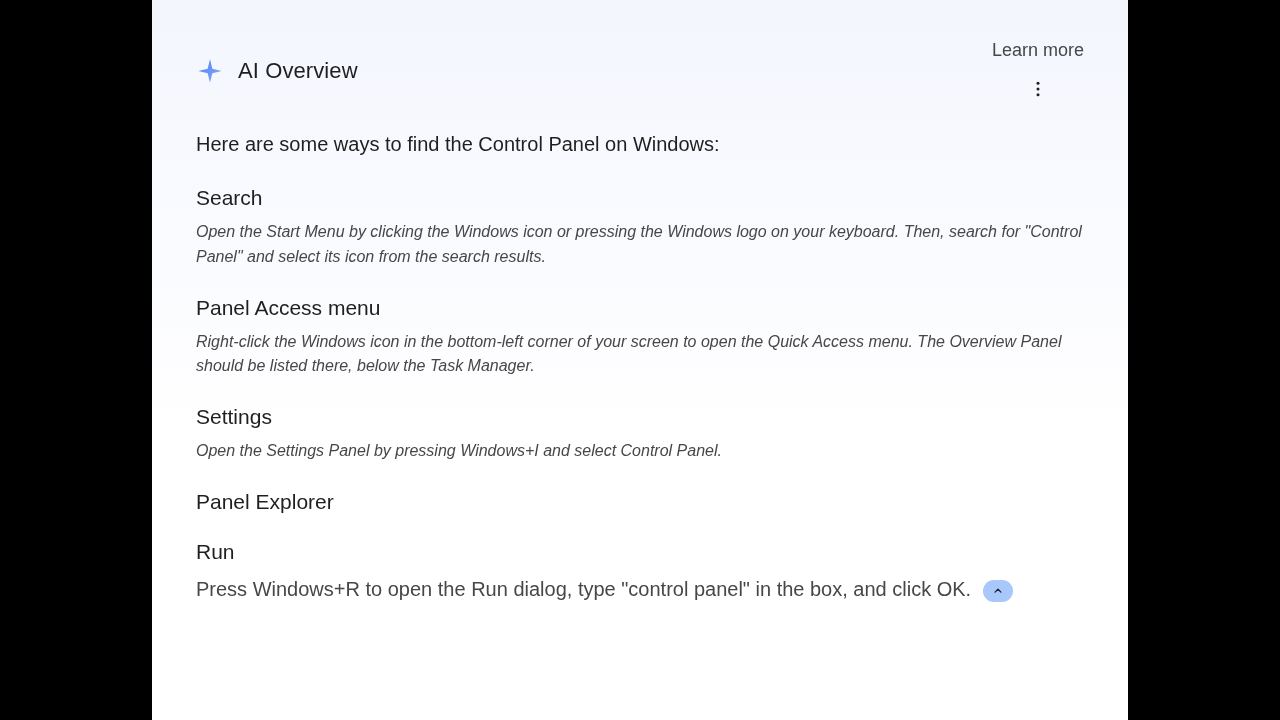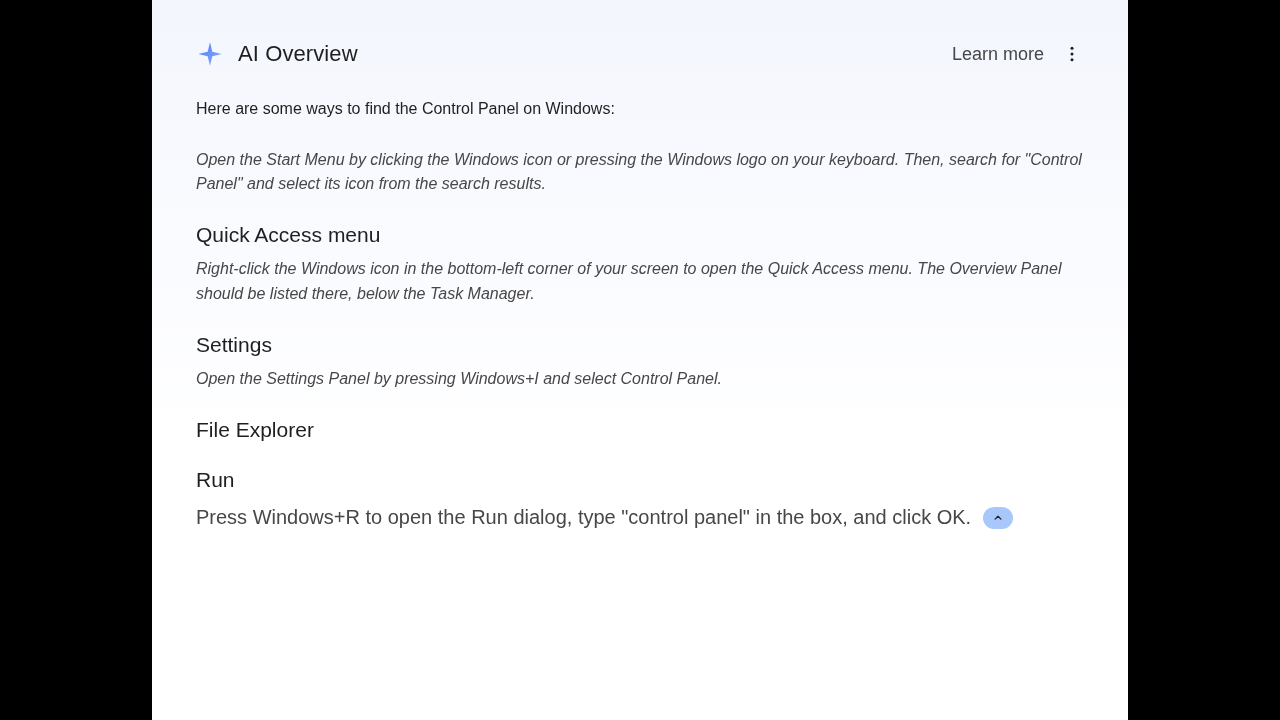--- a/index.html
+++ b/index.html
@@ -47,38 +47,39 @@
     .ai-title {
       font-size: 22px;
       font-weight: 400;
       color: #1f1f1f;
       letter-spacing: 0.1px;
     }
     .right-group {
       display: flex;
       align-items: center;
       gap: 16px;
+      flex-direction: column;
     }
     .learn-more {
       font-size: 18px;
       color: #474747;
       text-decoration: none;
       cursor: pointer;
     }
     .menu-btn {
       width: 24px;
       height: 24px;
       display: flex;
       align-items: center;
       justify-content: center;
       cursor: pointer;
       color: #1f1f1f;
     }
     .intro {
-      font-size: 16px;
+      font-size: 20px;
       color: #1f1f1f;
       margin-bottom: 28px;
       line-height: 1.35;
       font-weight: 400;
     }
     .method {
       margin-bottom: 26px;
     }
     .method h3 {
       font-size: 21px;
@@ -148,35 +149,36 @@
           <circle cx="12" cy="12" r="1.8" fill="#1f1f1f"></circle>
           <circle cx="12" cy="19" r="1.8" fill="#1f1f1f"></circle>
         </svg>
       </span>
     </div>
   </div>
 
   <div class="intro">Here are some ways to find the Control Panel on Windows:</div>
 
   <div class="method">
+    <h3>Search</h3>
     <p>Open the Start Menu by clicking the Windows icon or pressing the Windows logo on your keyboard. Then, search for "Control Panel" and select its icon from the search results.</p>
   </div>
 
   <div class="method">
-    <h3>Quick Access menu</h3>
+    <h3>Panel Access menu</h3>
     <p>Right-click the Windows icon in the bottom-left corner of your screen to open the Quick Access menu. The Overview Panel should be listed there, below the Task Manager.</p>
   </div>
 
   <div class="method">
     <h3>Settings</h3>
     <p>Open the Settings Panel by pressing Windows+I and select Control Panel.</p>
   </div>
 
   <div class="method">
-    <h3>File Explorer</h3>
+    <h3>Panel Explorer</h3>
   </div>
 
   <div class="method" style="margin-bottom:8px">
     <h3>Run</h3>
     <div class="last-wrap">
       <span class="last-para">Press Windows+R to open the Run dialog, type "control panel" in the box, and click OK.</span>
       <span class="collapse-btn">
         <svg viewBox="0 0 24 24">
           <path d="M7 14 L12 9 L17 14" stroke="#1f1f1f" stroke-width="2.2" fill="none" stroke-linecap="round" stroke-linejoin="round"></path>
         </svg>

